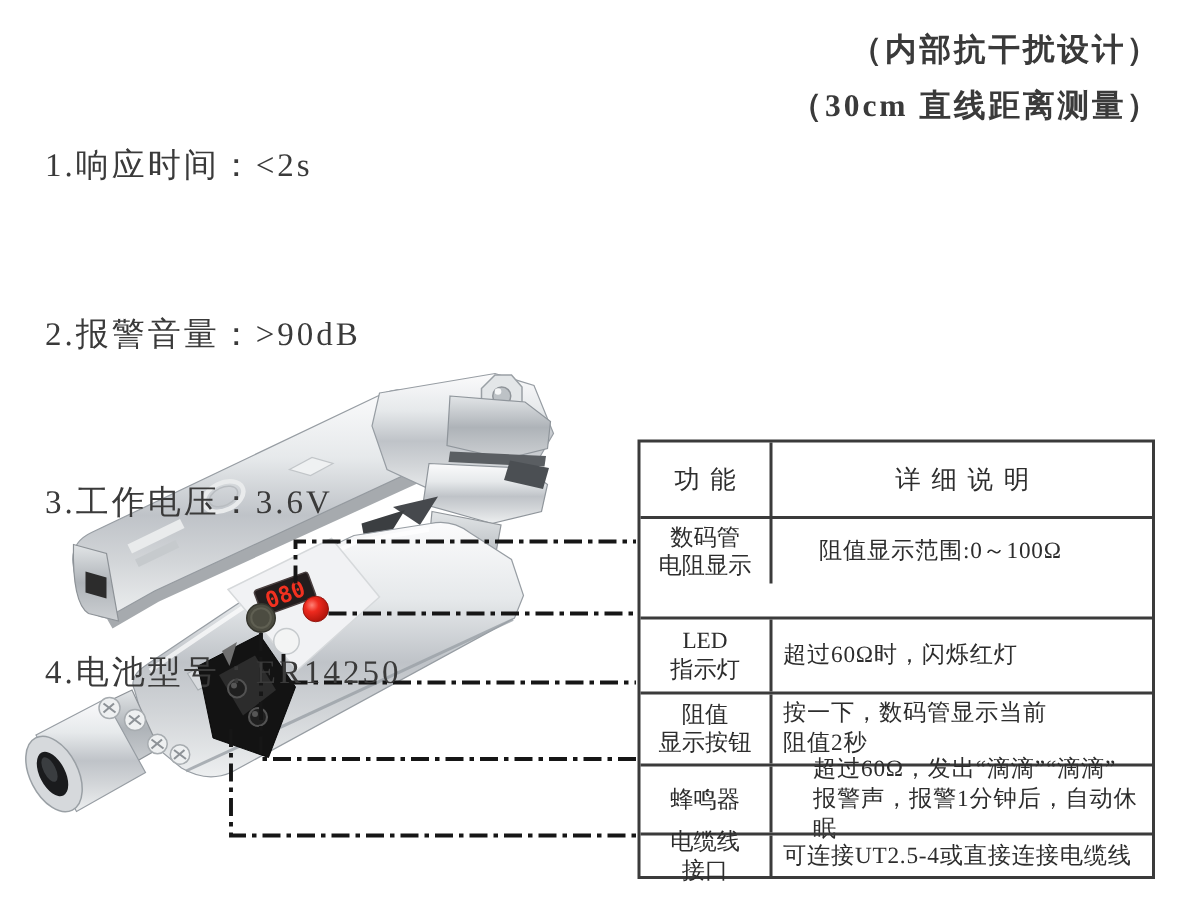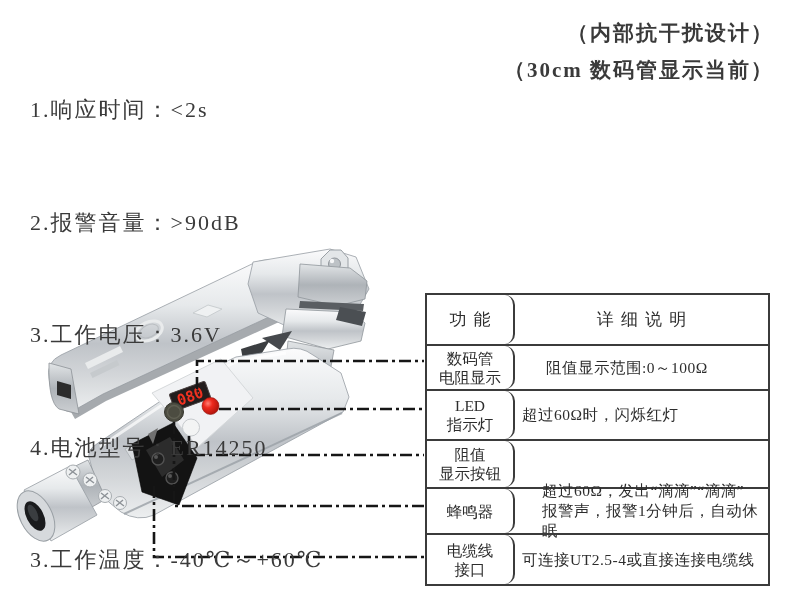--- a/index.html
+++ b/index.html
@@ -8,24 +8,24 @@
   .stage svg{position:absolute;left:0;top:0;}
   .specs{position:absolute;left:30px;top:16px;font-size:22px;letter-spacing:2px;
          line-height:37.5px;white-space:pre;color:#3a3a3a;}
   .notes{position:absolute;right:16px;top:15px;text-align:right;font-size:21px;
          letter-spacing:2px;line-height:37px;color:#3a3a3a;font-weight:bold;}
   .tbl{position:absolute;left:425px;top:293px;width:345px;height:293px;
        border:2px solid #3b3b3b;box-sizing:border-box;display:flex;flex-direction:column;
        background:#fff;color:#2d2d2d;}
   .trow{display:flex;border-top:2px solid #3b3b3b;box-sizing:border-box;min-height:0;}
   .trow:first-child{border-top:none;}
-  .tr0{height:49px;}.tr1{height:45px;gap:24px;}.tr2{height:50px;}.tr3{height:48px;}.tr4{height:46px;gap:20px;}
+  .tr0{height:49px;}.tr1{height:45px;gap:24px;}.tr2{height:50px;margin-top:22px;}.tr3{height:48px;}.tr4{height:46px;gap:20px;}
   .tr5{flex:1;}
   .tc1{width:86px;flex-shrink:0;border-right:2px solid #3b3b3b;display:flex;flex-direction:column;
-       justify-content:center;align-items:center;text-align:left;font-size:15.5px;line-height:19px;border-radius:10px;}
+       justify-content:center;align-items:center;text-align:left;font-size:15.5px;line-height:19px;}
   .tc2{flex:1;display:flex;flex-direction:column;justify-content:center;
        padding:12px 7px;font-size:15.5px;line-height:20px;letter-spacing:.5px;}
   .th1{font-size:17px;letter-spacing:.42em;text-indent:.42em;}
   .th2{font-size:17px;letter-spacing:.42em;text-indent:.42em;align-items:center;text-align:right;padding:16px;}
   .cell-line{display:block;}
 </style>
 </head>
 <body>
 
 <div class="stage">
@@ -122,27 +122,26 @@
       <polyline points="174,422 174,506 424,506"></polyline>
       <polyline points="154,486 154,557 424,557"></polyline>
     </g>
   </svg>
 
   <div class="specs">
     <div class="spec">1.响应时间：&lt;2s</div>
     <div class="spec">2.报警音量：&gt;90dB</div>
     <div class="spec">3.工作电压：3.6V</div>
     <div class="spec">4.电池型号：ER14250</div>
-    <div class="spec">3.工作温度：-40℃～+60℃</div>
     
   </div>
 
   <div class="notes">
     <div class="note">（内部抗干扰设计）</div>
-    <div class="note">（30cm 数码管显示当前）</div>
+    <div class="note">（30cm 直线距离测量）</div>
   </div>
 
   <div class="tbl">
     <div class="trow tr0">
       <div class="tc1 th1">功能</div>
       <div class="tc2 th2">详细说明</div>
     </div>
     <div class="trow tr1">
       <div class="tc1">
         <span class="cell-line">数码管</span>
@@ -159,20 +158,24 @@
       </div>
       <div class="tc2">
         <span class="cell-line">超过60Ω时，闪烁红灯</span>
       </div>
     </div>
     <div class="trow tr3">
       <div class="tc1">
         <span class="cell-line">阻值</span>
         <span class="cell-line">显示按钮</span>
       </div>
+      <div class="tc2">
+        <span class="cell-line">按一下，数码管显示当前</span>
+        <span class="cell-line">阻值2秒</span>
+      </div>
     </div>
     <div class="trow tr4">
       <div class="tc1">
         <span class="cell-line">蜂鸣器</span>
       </div>
       <div class="tc2">
         <span class="cell-line">超过60Ω，发出“滴滴”“滴滴”</span>
         <span class="cell-line">报警声，报警1分钟后，自动休眠</span>
       </div>
     </div>

